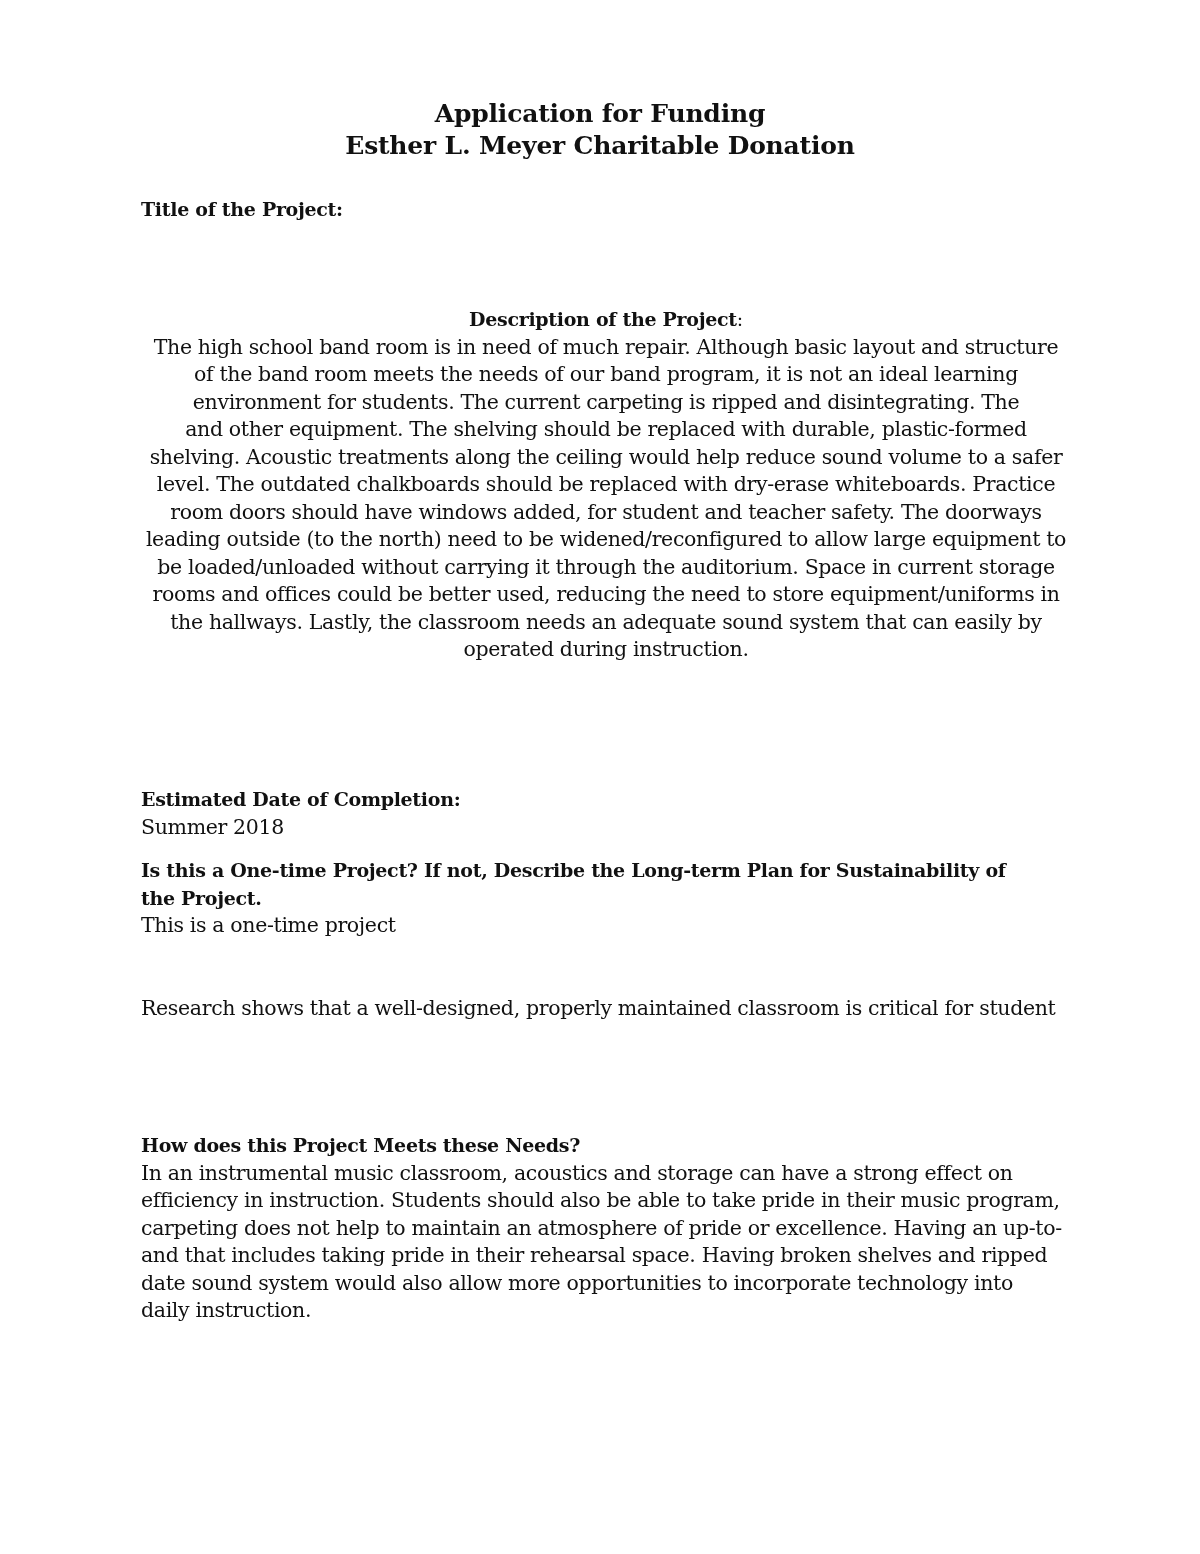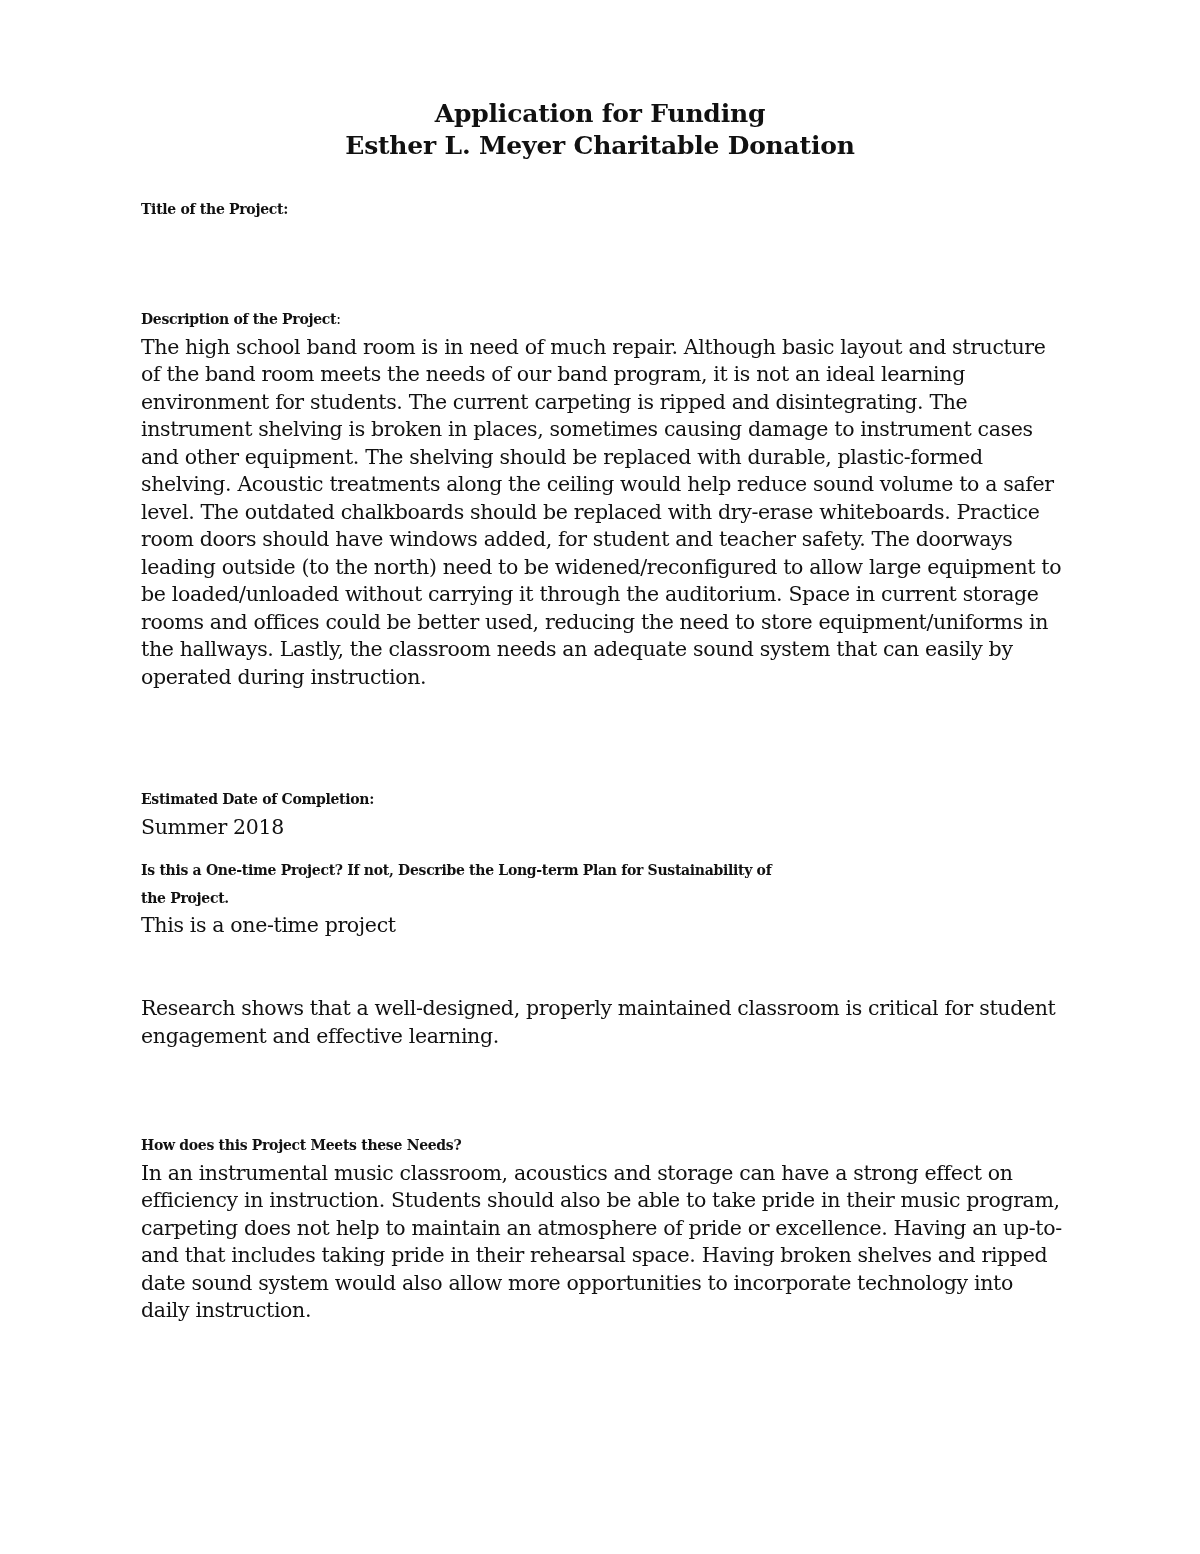--- a/index.html
+++ b/index.html
@@ -33,21 +33,21 @@
       line-height: 32px;
       letter-spacing: -0.2px;
     }
     .section {
       position: absolute;
       left: 141px;
       width: 930px;
     }
     .heading {
       font-weight: bold;
-      font-size: 14px;
+      font-size: 19px;
       line-height: 27.5px;
       letter-spacing: -0.3px;
       white-space: nowrap;
     }
     .heading .colon-normal { font-weight: normal; }
     .body-text {
       font-size: 20.5px;
       line-height: 27.5px;
       letter-spacing: -0.35px;
       white-space: nowrap;
@@ -62,27 +62,26 @@
 
   <div class="title-block">
     <div>Application for Funding</div>
     <div>Esther L. Meyer Charitable Donation</div>
   </div>
 
   <div class="section" style="top:196px;">
     <div class="heading">Title of the Project:</div>
   </div>
 
-  <div class="section" style="top:306px;">
+  <div class="section" style="top:306px;text-align:center;">
     <div class="heading"><span>Description of the Project</span><span class="colon-normal">:</span></div>
     <div class="body-text">
       <span class="line">The high school band room is in need of much repair.  Although basic layout and structure</span>
       <span class="line">of the band room meets the needs of our band program, it is not an ideal learning</span>
       <span class="line">environment for students.  The current carpeting is ripped and disintegrating.  The</span>
-      <span class="line">instrument shelving is broken in places, sometimes causing damage to instrument cases</span>
       <span class="line">and other equipment.  The shelving should be replaced with durable, plastic-formed</span>
       <span class="line">shelving.  Acoustic treatments along the ceiling would help reduce sound volume to a safer</span>
       <span class="line">level.  The outdated chalkboards should be replaced with dry-erase whiteboards.  Practice</span>
       <span class="line">room doors should have windows added, for student and teacher safety.  The doorways</span>
       <span class="line"><span>leading outside </span><span class="italic">(to the north)</span><span> need to be widened/reconfigured to allow large equipment to</span></span>
       <span class="line">be loaded/unloaded without carrying it through the auditorium.  Space in current storage</span>
       <span class="line">rooms and offices could be better used, reducing the need to store equipment/uniforms in</span>
       <span class="line">the hallways.  Lastly, the classroom needs an adequate sound system that can easily by</span>
       <span class="line">operated during instruction.</span>
     </div>
@@ -97,21 +96,20 @@
     <div class="heading">
       <span class="line">Is this a One-time Project?  If not, Describe the Long-term Plan for Sustainability of</span>
       <span class="line">the Project.</span>
     </div>
     <div class="body-text">This is a one-time project</div>
   </div>
 
   <div class="section" style="top:995px;">
     <div class="body-text">
       <span class="line">Research shows that a well-designed, properly maintained classroom is critical for student</span>
-      <span class="line">engagement and effective learning.</span>
     </div>
   </div>
 
   <div class="section" style="top:1132px;">
     <div class="heading">How does this Project Meets these Needs?</div>
     <div class="body-text">
       <span class="line">In an instrumental music classroom, acoustics and storage can have a strong effect on</span>
       <span class="line">efficiency in instruction.  Students should also be able to take pride in their music program,</span>
       <span class="line">carpeting does not help to maintain an atmosphere of pride or excellence.  Having an up-to-</span>
       <span class="line">and that includes taking pride in their rehearsal space.  Having broken shelves and ripped</span>

